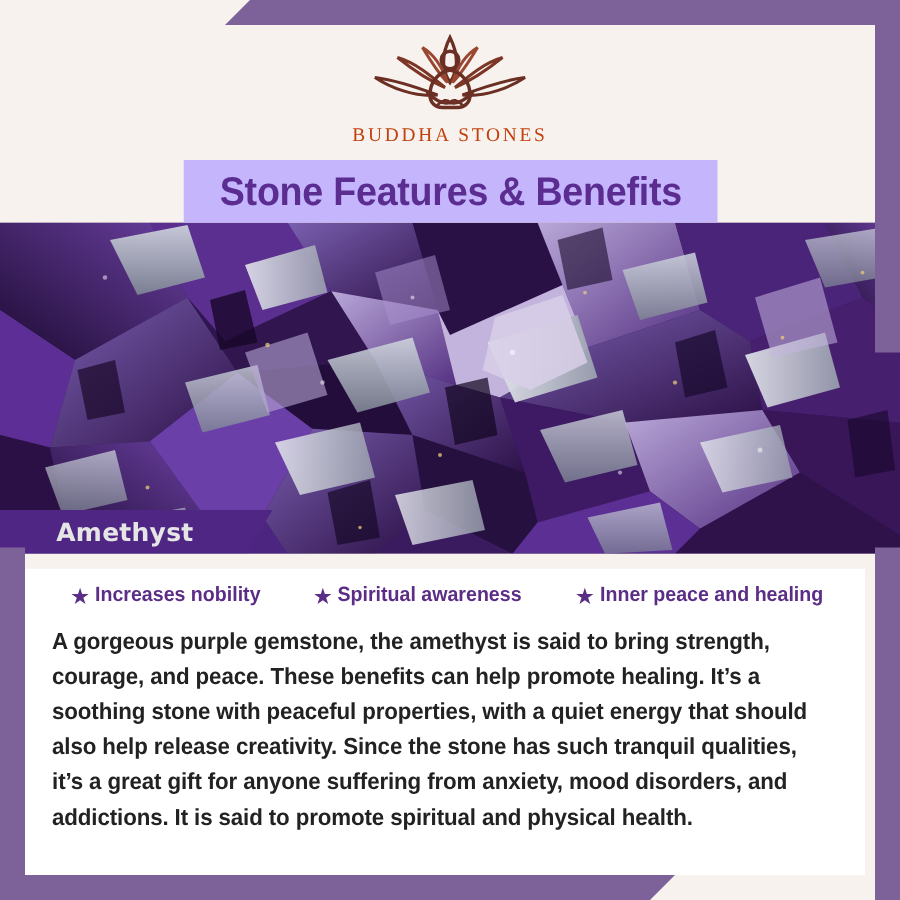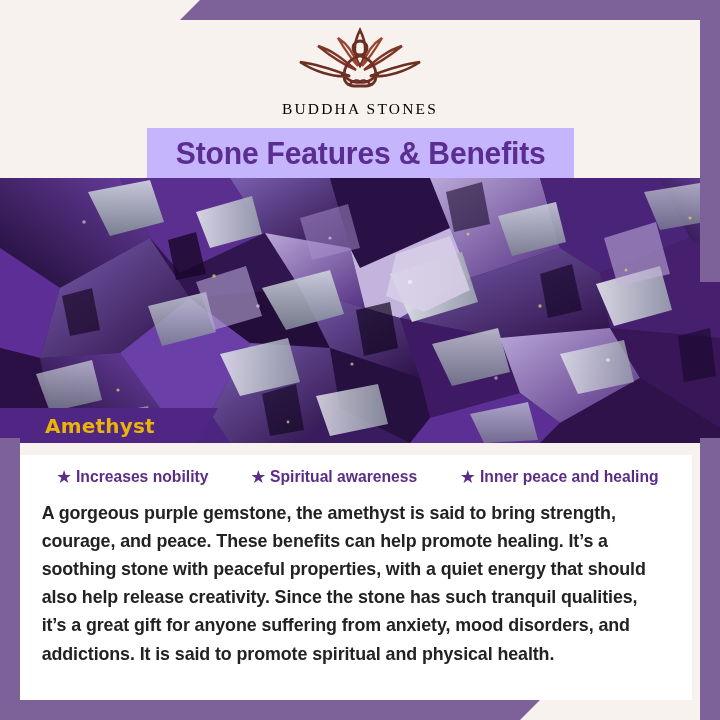--- a/index.html
+++ b/index.html
@@ -88,21 +88,21 @@
   .logo-mark {
     display: block;
     margin: 0 auto;
   }
   .logo-text {
     display: block;
     margin-top: 2px;
     font-family: "Liberation Serif", serif;
     font-size: 15.5px;
     letter-spacing: 2.2px;
-    color: #000000;
+    color: #c2410c;
     font-weight: 400;
   }
 
   
   .title-band {
     position: absolute;
     top: 128px;
     left: 147px;
     width: 427px;
     height: 50px;
@@ -147,21 +147,21 @@
     width: 218px;
     height: 36px;
     background: #4f2683;
     clip-path: polygon(0 0, 218px 0, 196px 36px, 0 36px);
     display: flex;
     align-items: center;
     z-index: 5;
   }
   .stone-bar-label {
     margin-left: 45px;
-    color: #eab308;
+    color: #e5e5e5;
     font-size: 20px;
     font-weight: bold;
     letter-spacing: 0.2px;
     font-family: "DejaVu Sans", sans-serif;
   }
 
   
   .panel-gap {
     position: absolute;
     top: 443px;

